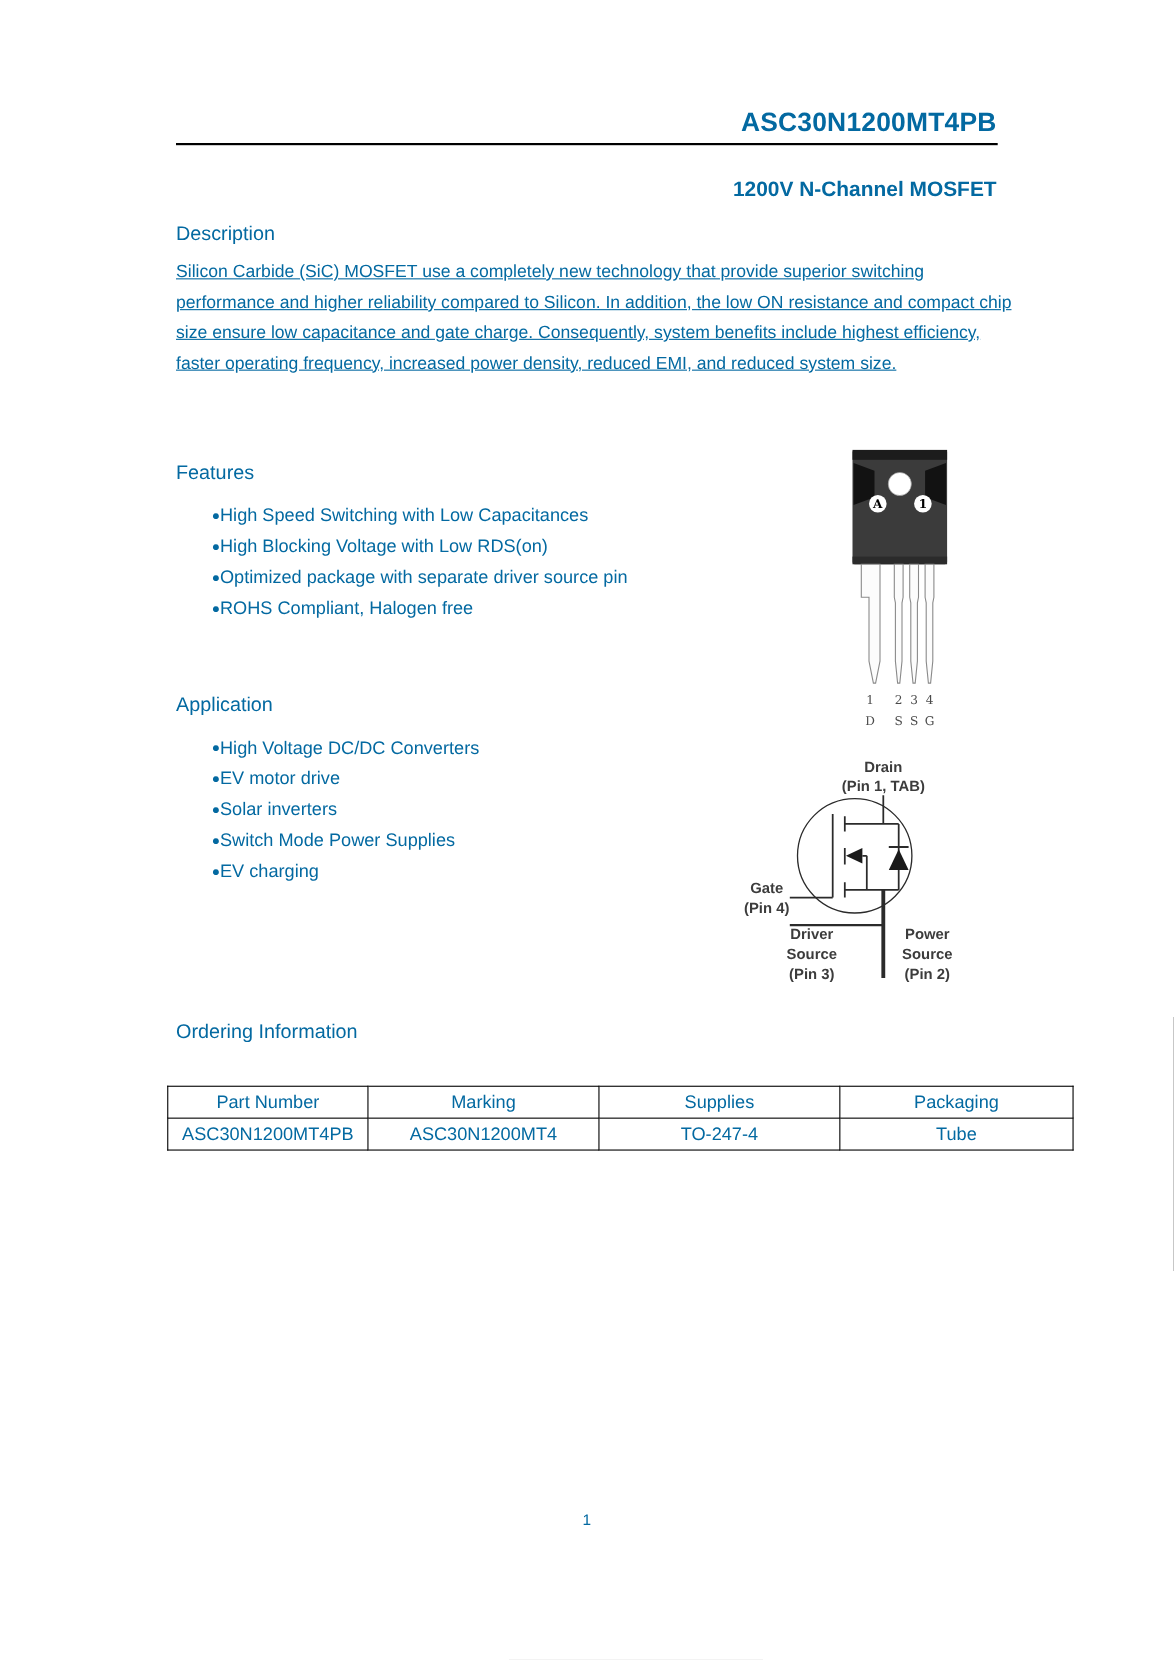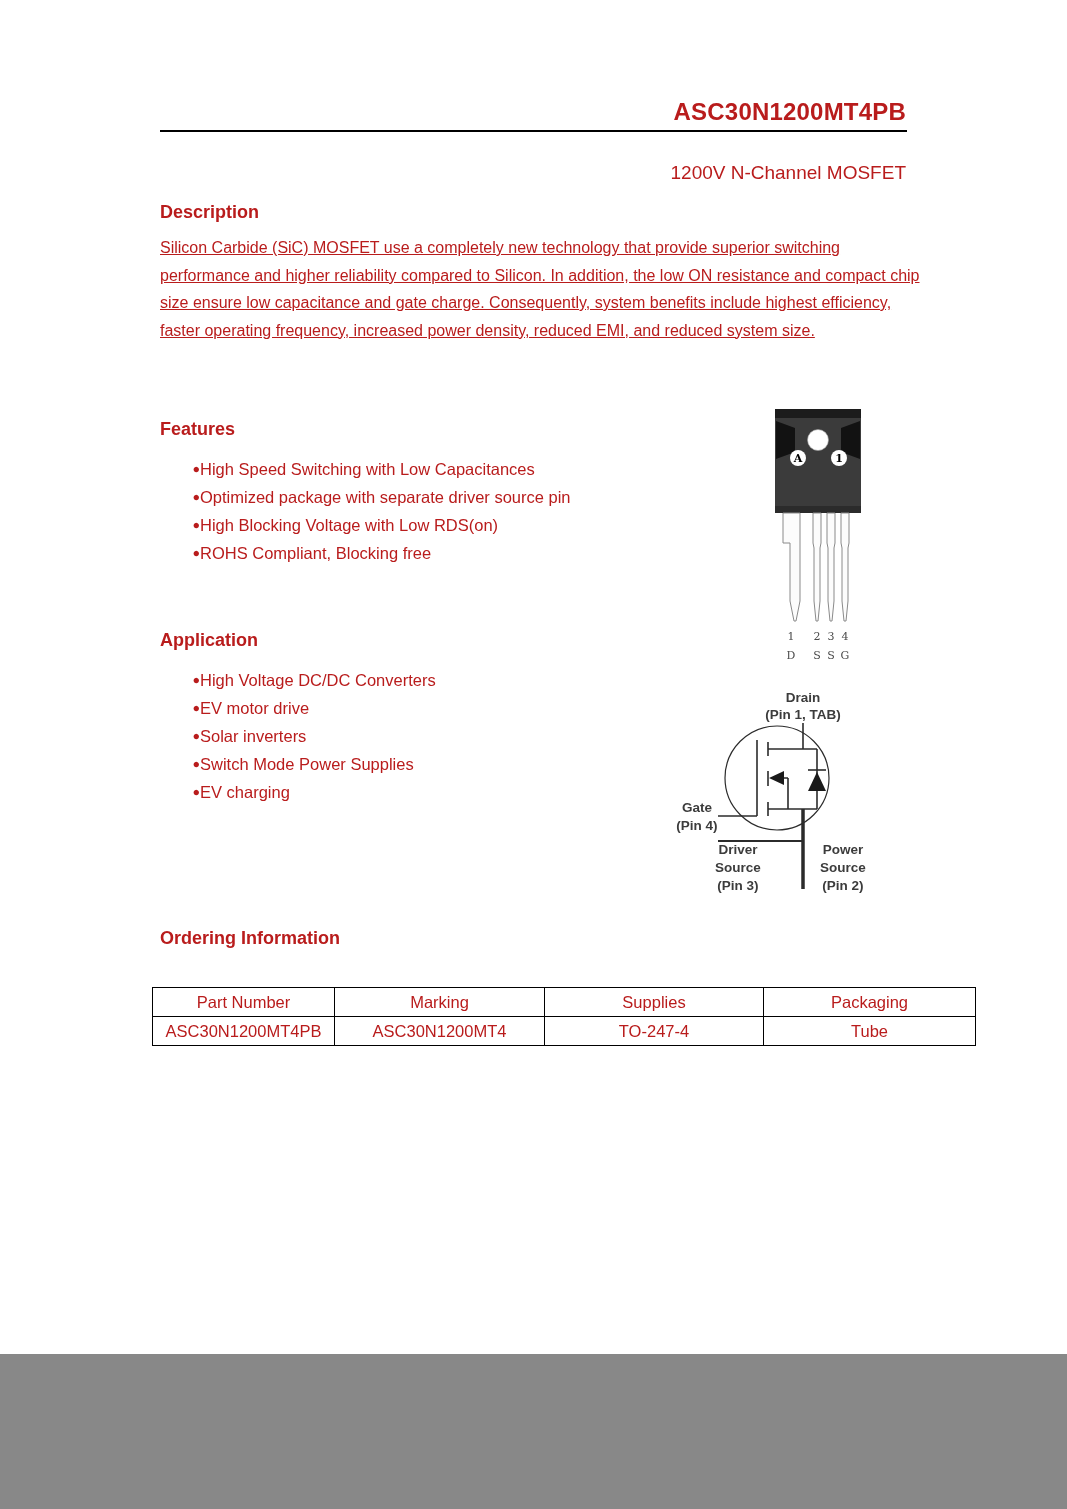--- a/index.html
+++ b/index.html
@@ -1,24 +1,24 @@
 <!DOCTYPE html>
 <html><head>
 <meta charset="utf-8">
 <style>
   * { margin: 0; padding: 0; box-sizing: border-box; }
   html, body { background: #888; }
   .page {
     position: relative;
     width: 1067px;
-    height: 1354px;
+    height: 1509px;
     margin: 0 auto;
     background: #ffffff;
     font-family: "Liberation Sans", sans-serif;
-    color: #b91c1c;
+    color: #0369a1;
     overflow: hidden;
   }
   .doc-title {
     position: absolute;
     top: 98px;
     right: 161px;
     font-size: 24px;
     font-weight: bold;
     letter-spacing: 0.2px;
   }
@@ -28,27 +28,27 @@
     left: 160px;
     width: 747px;
     height: 2px;
     background: #000;
   }
   .doc-subtitle {
     position: absolute;
     top: 162px;
     right: 161px;
     font-size: 19px;
+    font-weight: bold;
+  }
+  .sec {
+    position: absolute;
+    left: 160px;
+    font-size: 18px;
     font-weight: normal;
-  }
-  .sec {
-    position: absolute;
-    left: 160px;
-    font-size: 18px;
-    font-weight: bold;
   }
   .desc-text {
     position: absolute;
     left: 160px;
     top: 234px;
     width: 772px;
     font-size: 16px;
     line-height: 27.5px;
     text-decoration: underline;
   }
@@ -131,29 +131,29 @@
   <p class="desc-text">Silicon Carbide (SiC) MOSFET use a completely new technology that provide superior switching performance and higher reliability compared to Silicon. In addition, the low ON resistance and compact chip size ensure low capacitance and gate charge. Consequently, system benefits include highest efficiency, faster operating frequency, increased power density, reduced EMI, and reduced system size.</p>
 
   <h2 class="sec" style="top:419px">Features</h2>
   <ul class="bullets" style="top:455px">
     <li>
         <span class="dot"></span>
         <span>High Speed Switching with Low Capacitances</span>
       </li>
     <li>
         <span class="dot"></span>
+        <span>High Blocking Voltage with Low RDS(on)</span>
+      </li>
+    <li>
+        <span class="dot"></span>
         <span>Optimized package with separate driver source pin</span>
       </li>
     <li>
         <span class="dot"></span>
-        <span>High Blocking Voltage with Low RDS(on)</span>
-      </li>
-    <li>
-        <span class="dot"></span>
-        <span>ROHS Compliant, Blocking free</span>
+        <span>ROHS Compliant, Halogen free</span>
       </li>
   </ul>
 
   <h2 class="sec" style="top:630px">Application</h2>
   <ul class="bullets" style="top:666px">
     <li>
         <span class="dot"></span>
         <span>High Voltage DC/DC Converters</span>
       </li>
     <li>

